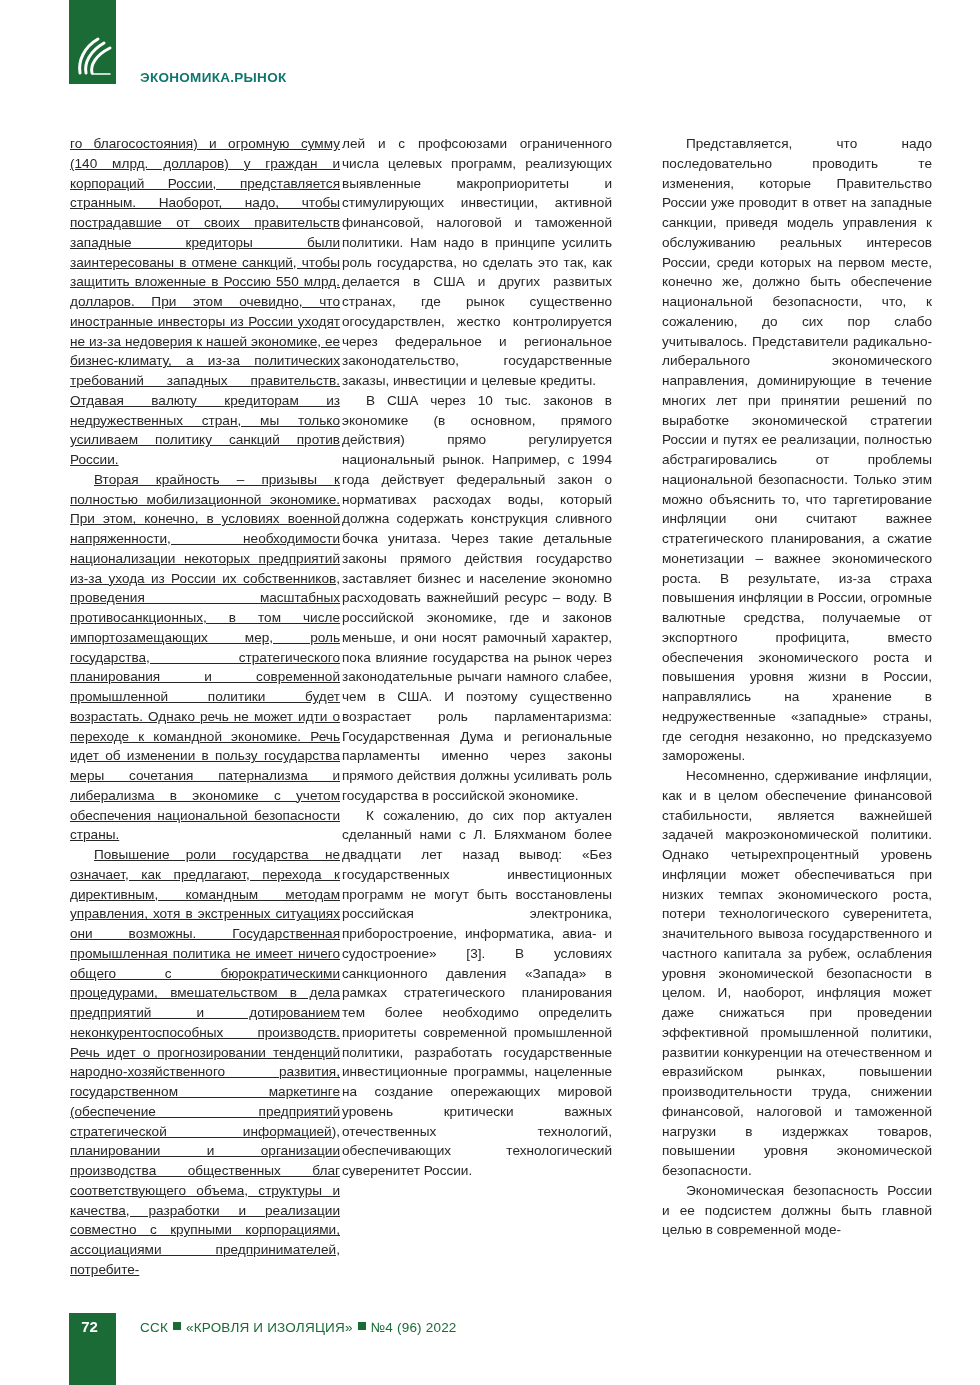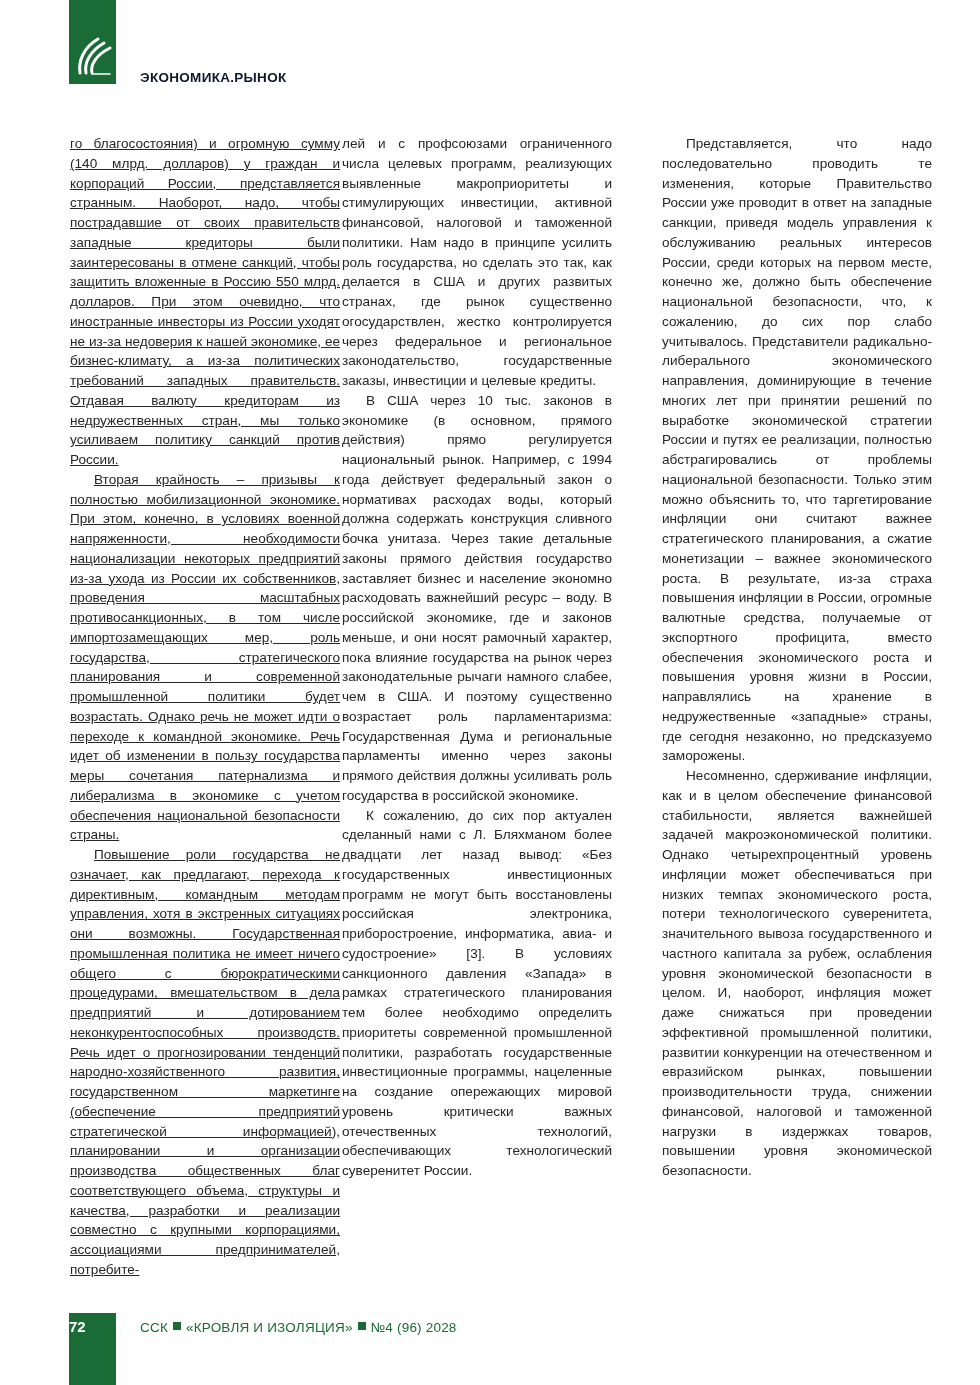--- a/index.html
+++ b/index.html
@@ -1,30 +1,30 @@
 <!DOCTYPE html>
 <html><head>
 <meta charset="utf-8">
 <style>
   html, body { margin: 0; padding: 0; background: #ffffff; }
   body { width: 980px; height: 1385px; position: relative; overflow: hidden;
          font-family: "Liberation Sans", sans-serif; color: #222; }
   .top-bar { position: absolute; left: 69px; top: 0; width: 47px; height: 84px; background: #1a6b36; }
   .logo { position: absolute; left: 74px; top: 33px; width: 40px; height: 45px; }
   .section-title { position: absolute; left: 140px; top: 70px; font-weight: bold; font-size: 13.5px;
-                   color: #0f172a; letter-spacing: 0.3px; }
+                   color: #0f766e; letter-spacing: 0.3px; }
   .column { position: absolute; top: 134px; width: 270px; font-size: 13.6px; line-height: 19.75px;
             text-align: justify; color: #262626; }
   .col-1 { left: 70px; text-decoration: underline; }
   .col-2 { left: 342px; }
   .col-3 { left: 645px; margin-left: 17px; }
   .column p { margin: 0; text-indent: 0; hyphens: manual; }
   .column p.indent { text-indent: 24px; }
   .bottom-bar { position: absolute; left: 69px; top: 1313px; width: 47px; height: 72px; background: #1a6b36; }
-  .page-number { position: absolute; left: 69px; top: 1318px; width: 41px; 
+  .page-number { position: absolute; left: 69px; top: 1318px; width: 41px; text-align: center;
                  color: #fff; font-weight: bold; font-size: 15px; }
   .footer { position: absolute; left: 140px; top: 1320px; font-size: 13.5px; color: #1a6b36; letter-spacing: 0.2px; }
   .footer .sq { display: inline-block; width: 8px; height: 8px; background: #1a6b36; margin: 0 5px; vertical-align: 2px; }
 </style>
 </head>
 <body>
 
 <div class="top-bar"></div>
 <svg class="logo" viewBox="0 0 40 45">
   <g fill="none" stroke="#ffffff" stroke-width="3" stroke-linecap="round">
@@ -44,19 +44,20 @@
 
 <div class="column col-2">
   <p>лей и с профсоюзами ограниченного числа целевых программ, реализующих выявленные макроприоритеты и стимулирующих инвестиции, активной финансовой, налоговой и таможенной политики. Нам надо в принципе усилить роль государства, но сделать это так, как делается в США и других развитых странах, где рынок существенно огосударствлен, жестко контролируется через федеральное и региональное законодательство, государственные заказы, инвестиции и целевые кредиты.</p>
   <p class="indent">В США через 10 тыс. законов в экономике (в основном, прямого действия) прямо регулируется национальный рынок. Например, с 1994 года действует федеральный закон о нормативах расходах воды, который должна содержать конструкция сливного бочка унитаза. Через такие детальные законы прямого действия государство заставляет бизнес и население экономно расходовать важнейший ресурс – воду. В российской экономике, где и законов меньше, и они носят рамочный характер, пока влияние государства на рынок через законодательные рычаги намного слабее, чем в США. И поэтому существенно возрастает роль парламентаризма: Государственная Дума и региональные парламенты именно через законы прямого действия должны усиливать роль государства в российской экономике.</p>
   <p class="indent">К сожалению, до сих пор актуален сделанный нами с Л. Бляхманом более двадцати лет назад вывод: «Без государственных инвестиционных программ не могут быть восстановлены российская электроника, приборостроение, информатика, авиа- и судостроение» [3]. В условиях санкционного давления «Запада» в рамках стратегического планирования тем более необходимо определить приоритеты современной промышленной политики, разработать государственные инвестиционные программы, нацеленные на создание опережающих мировой уровень критически важных отечественных технологий, обеспечивающих технологический суверенитет России.</p>
 </div>
 
 <div class="column col-3">
   <p class="indent">Представляется, что надо последовательно проводить те изменения, которые Правительство России уже проводит в ответ на западные санкции, приведя модель управления к обслуживанию реальных интересов России, среди которых на первом месте, конечно же, должно быть обеспечение национальной безопасности, что, к сожалению, до сих пор слабо учитывалось. Представители радикально-либерального экономического направления, доминирующие в течение многих лет при принятии решений по выработке экономической стратегии России и путях ее реализации, полностью абстрагировались от проблемы национальной безопасности. Только этим можно объяснить то, что таргетирование инфляции они считают важнее стратегического планирования, а сжатие монетизации – важнее экономического роста. В результате, из-за страха повышения инфляции в России, огромные валютные средства, получаемые от экспортного профицита, вместо обеспечения экономического роста и повышения уровня жизни в России, направлялись на хранение в недружественные «западные» страны, где сегодня незаконно, но предсказуемо заморожены.</p>
   <p class="indent">Несомненно, сдерживание инфляции, как и в целом обеспечение финансовой стабильности, является важнейшей задачей макроэкономической политики. Однако четырехпроцентный уровень инфляции может обеспечиваться при низких темпах экономического роста, потери технологического суверенитета, значительного вывоза государственного и частного капитала за рубеж, ослабления уровня экономической безопасности в целом. И, наоборот, инфляция может даже снижаться при проведении эффективной промышленной политики, развитии конкуренции на отечественном и евразийском рынках, повышении производительности труда, снижении финансовой, налоговой и таможенной нагрузки в издержках товаров, повышении уровня экономической безопасности.</p>
+  <p class="indent">Экономическая безопасность России и ее подсистем должны быть главной целью в современной моде-</p>
 </div>
 
 <div class="bottom-bar"></div>
 <div class="page-number">72</div>
 <div class="footer">
-  <span>ССК</span><span class="sq"></span><span>«КРОВЛЯ И ИЗОЛЯЦИЯ»</span><span class="sq"></span><span>№4 (96) 2028</span>
+  <span>ССК</span><span class="sq"></span><span>«КРОВЛЯ И ИЗОЛЯЦИЯ»</span><span class="sq"></span><span>№4 (96) 2022</span>
 </div>
 
 </body></html>

